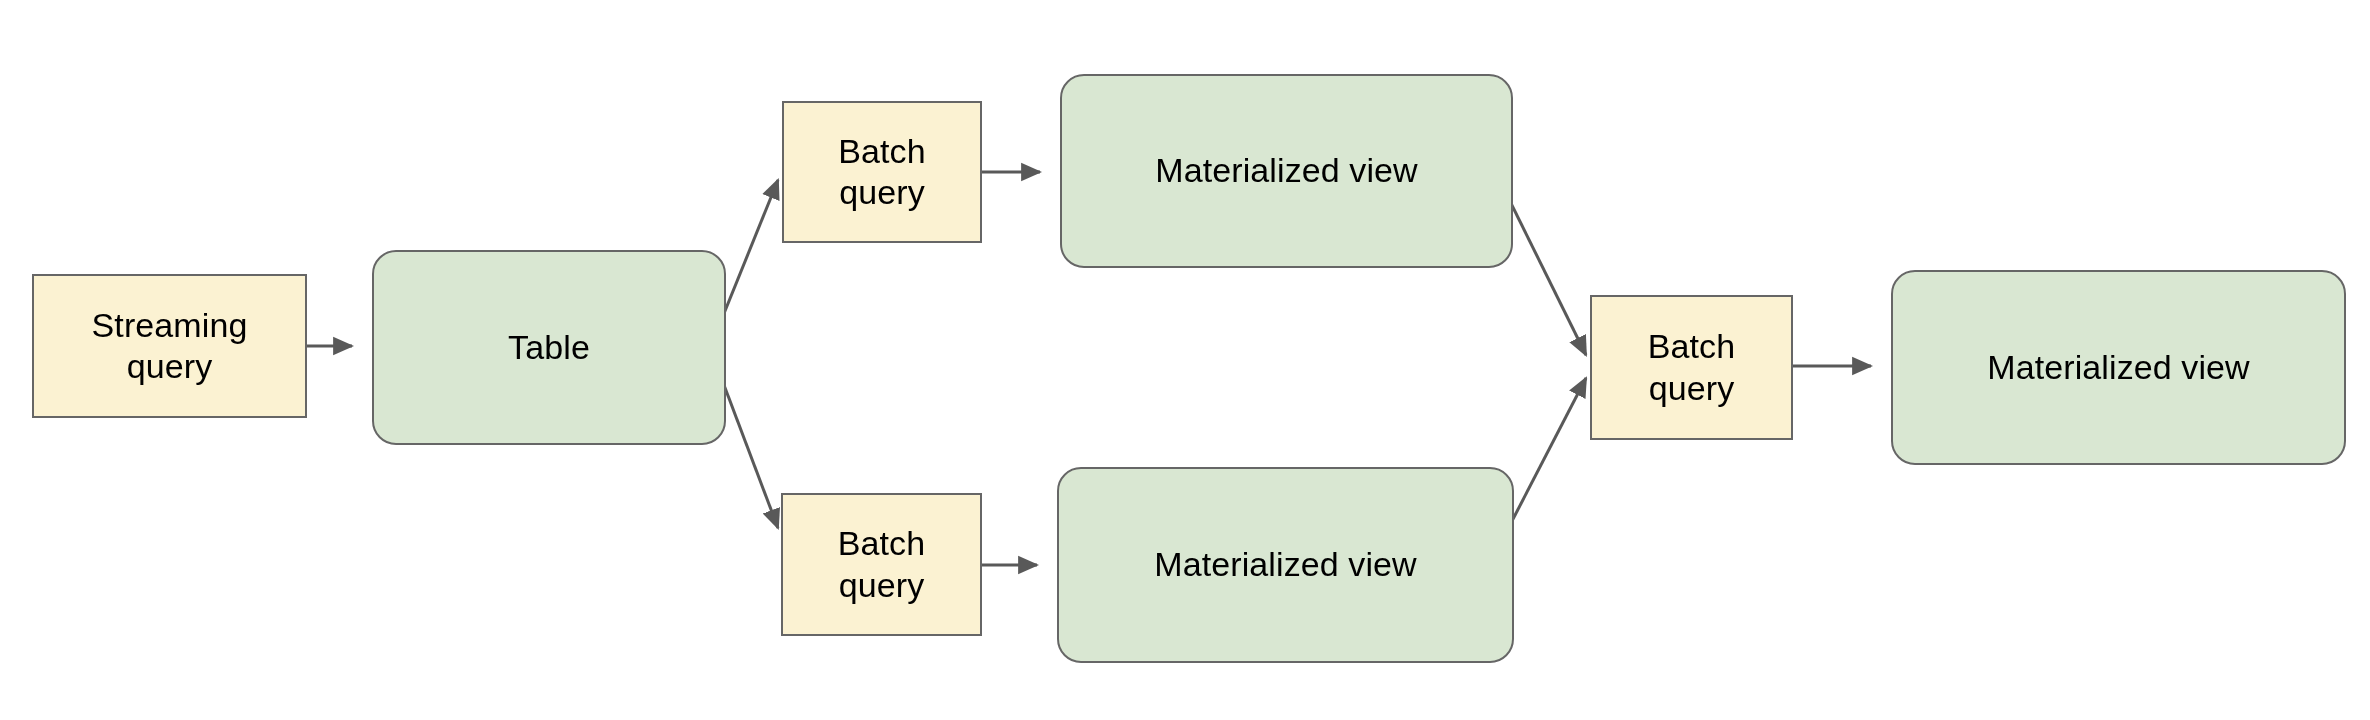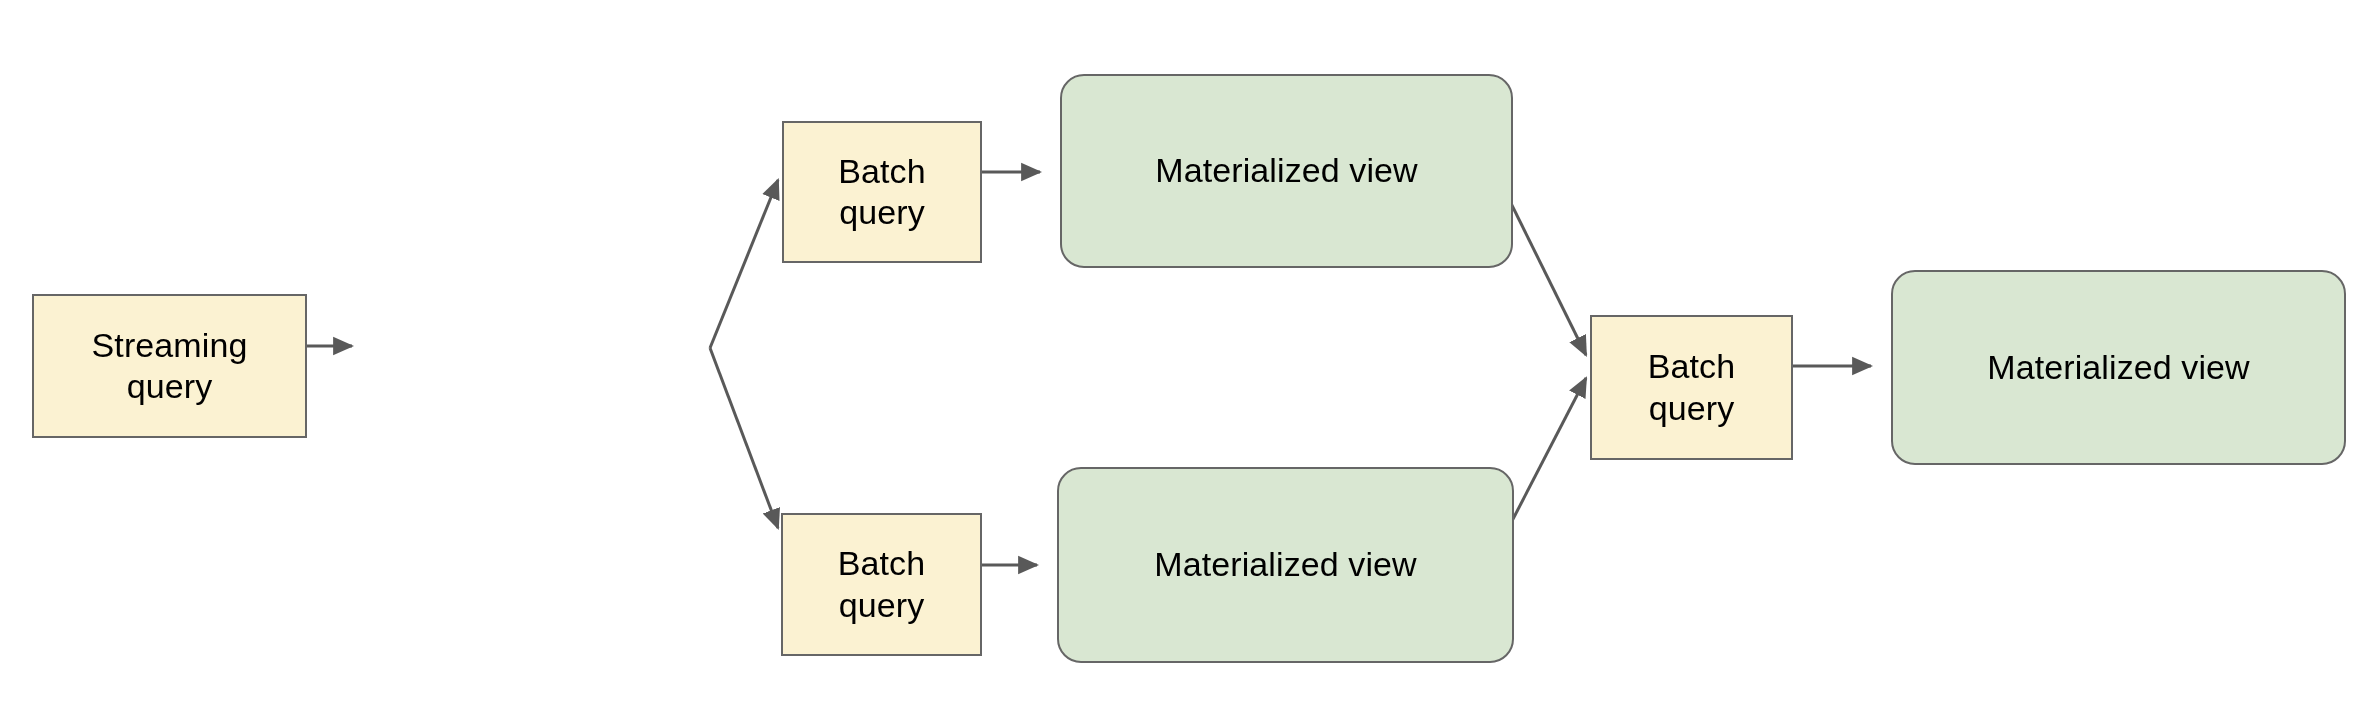--- a/index.html
+++ b/index.html
@@ -35,21 +35,20 @@
     color: #000000;
     font-size: 34px;
     line-height: 1.22;
     letter-spacing: 0.1px;
     white-space: pre-line;
     z-index: 2;
   }
   .node.query {
     background: #fbf2d2;
     border-radius: 0;
-    margin-top: 20px;
   }
   .node.store {
     background: #d9e7d2;
     border-radius: 24px;
     margin-left: 16px;
   }
   .node-label {
     display: block;
     width: 100%;
     padding: 0 6px;
@@ -78,20 +77,23 @@
       <polyline points="1497,550 1586,378"></polyline>
       <polyline points="1793,366 1871,366"></polyline>
     </g>
   </svg>
 
   <div class="node query" style="left: 32px; top: 274px; width: 275px; height: 144px; background: rgb(251, 242, 210); border-color: rgb(102, 102, 102); color: rgb(0, 0, 0);">
     <span class="node-label">Streaming
 query</span>
   </div>
 
+  <div class="node store" style="left: 356px; top: 250px; width: 354px; height: 195px; background: rgb(217, 231, 210); border-color: rgb(102, 102, 102); color: rgb(0, 0, 0);">
+    <span class="node-label">Table</span>
+  </div>
 
   <div class="node query" style="left: 782px; top: 101px; width: 200px; height: 142px; background: rgb(251, 242, 210); border-color: rgb(102, 102, 102); color: rgb(0, 0, 0);">
     <span class="node-label">Batch
 query</span>
   </div>
 
   <div class="node store" style="left: 1044px; top: 74px; width: 453px; height: 194px; background: rgb(217, 231, 210); border-color: rgb(102, 102, 102); color: rgb(0, 0, 0);">
     <span class="node-label">Materialized view</span>
   </div>
 

